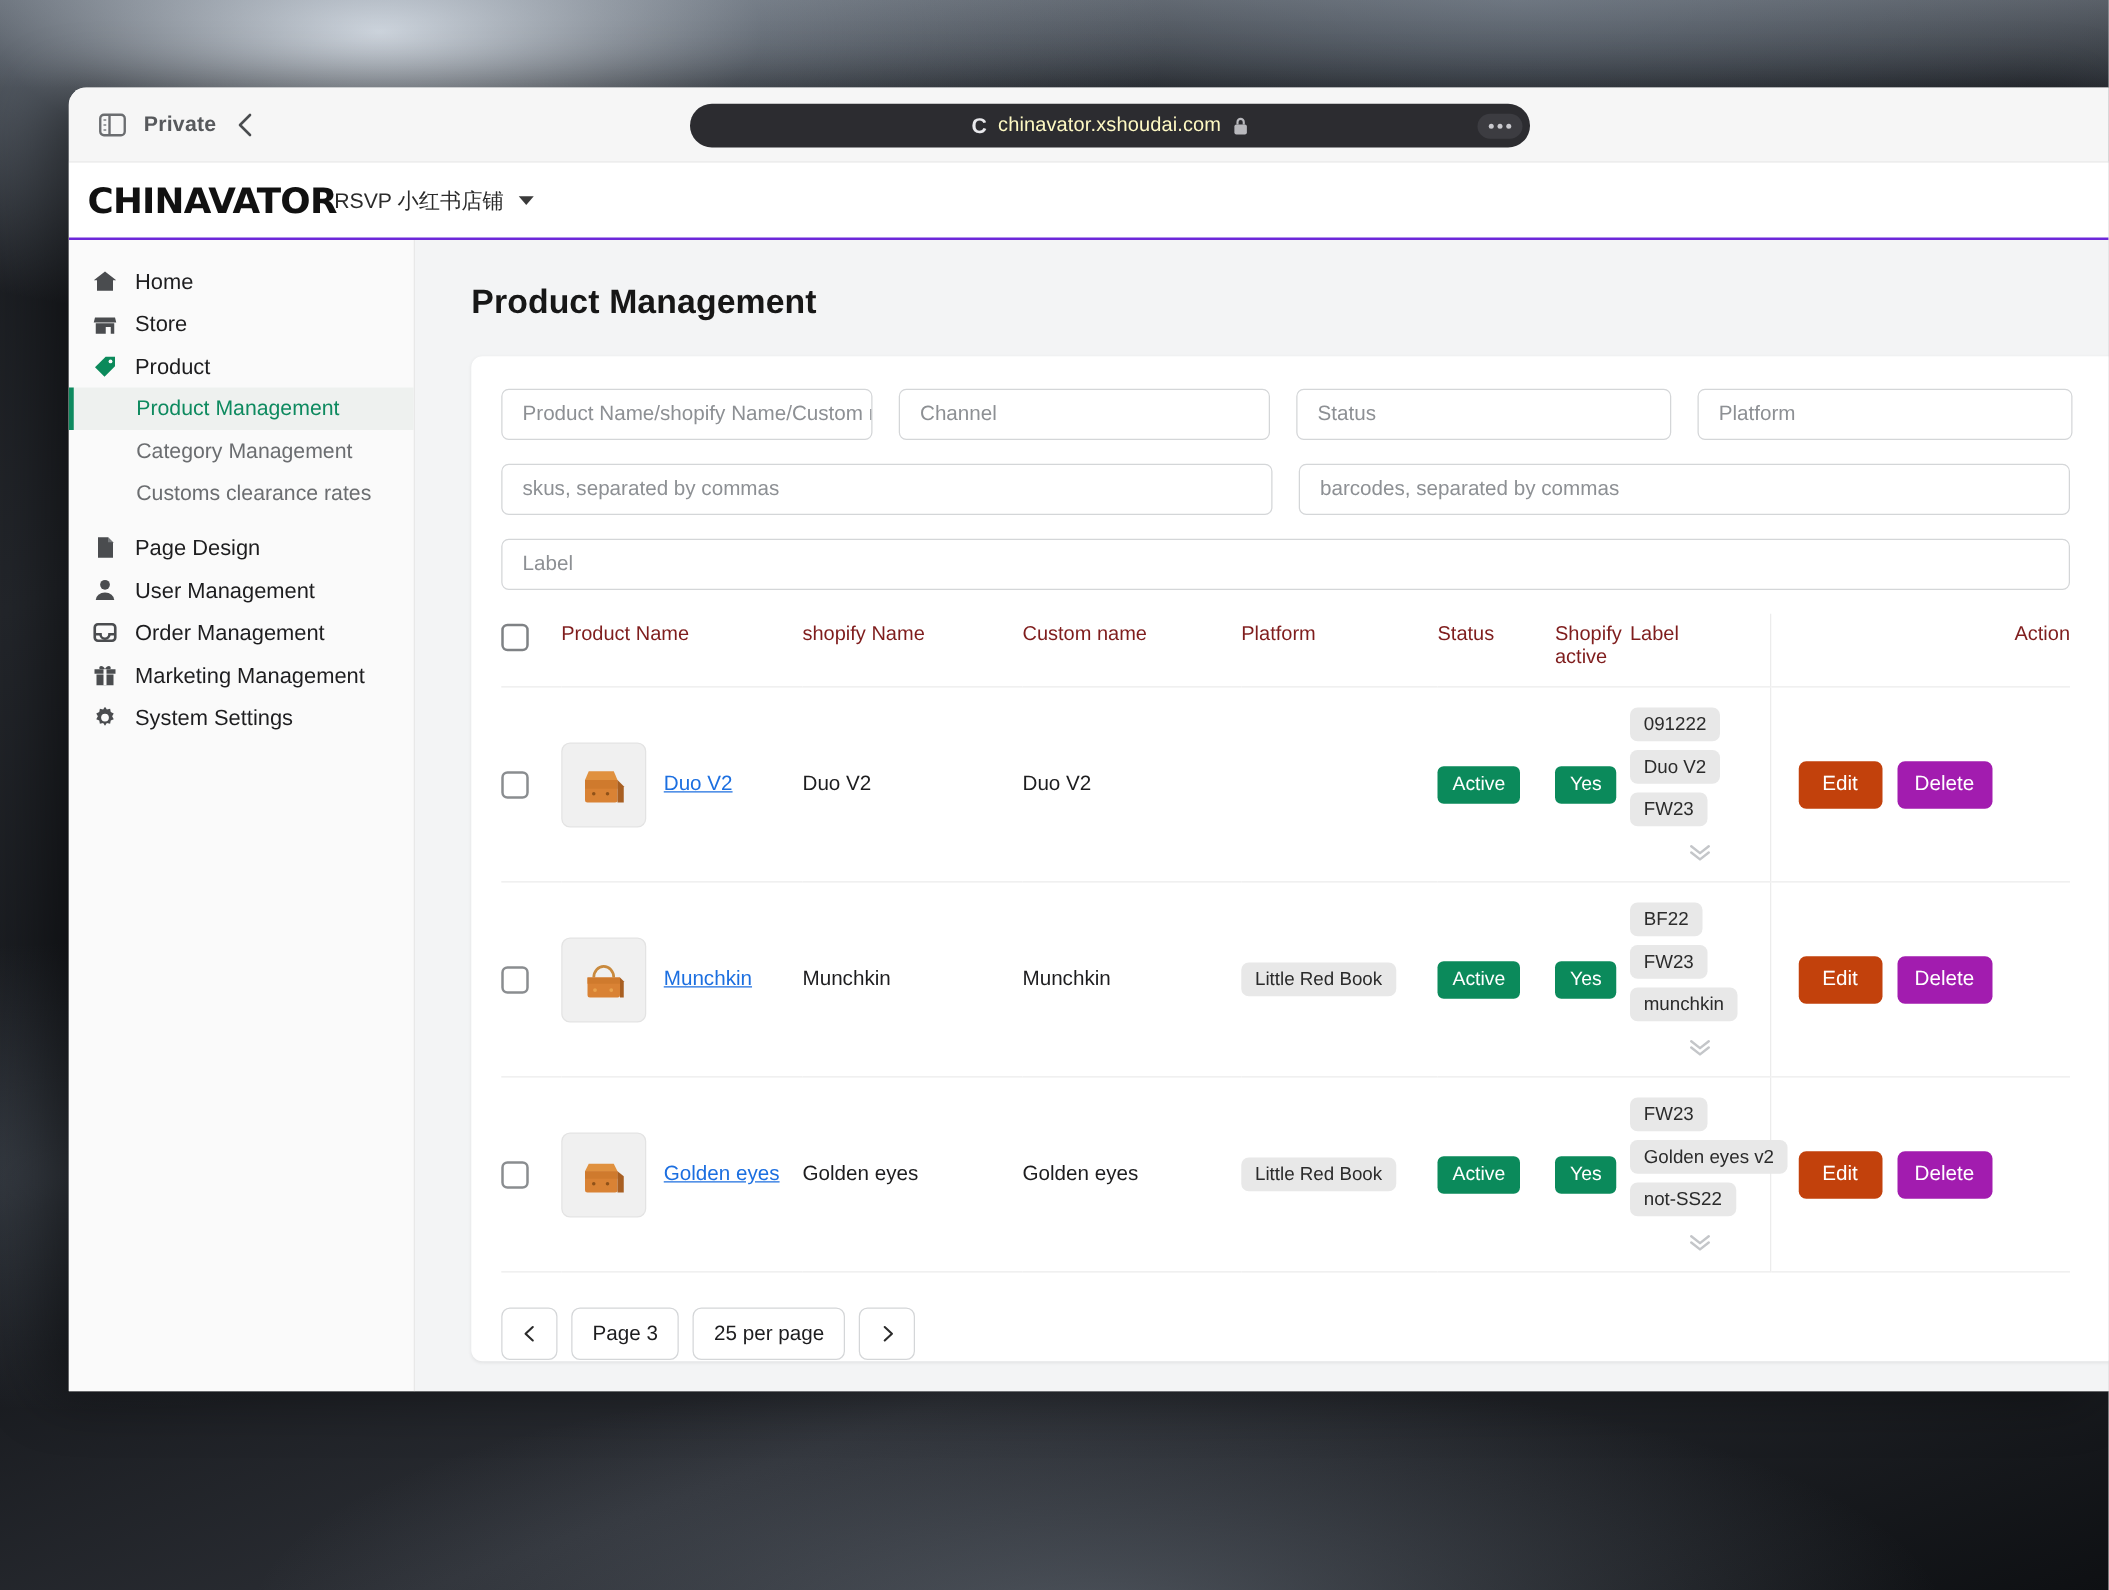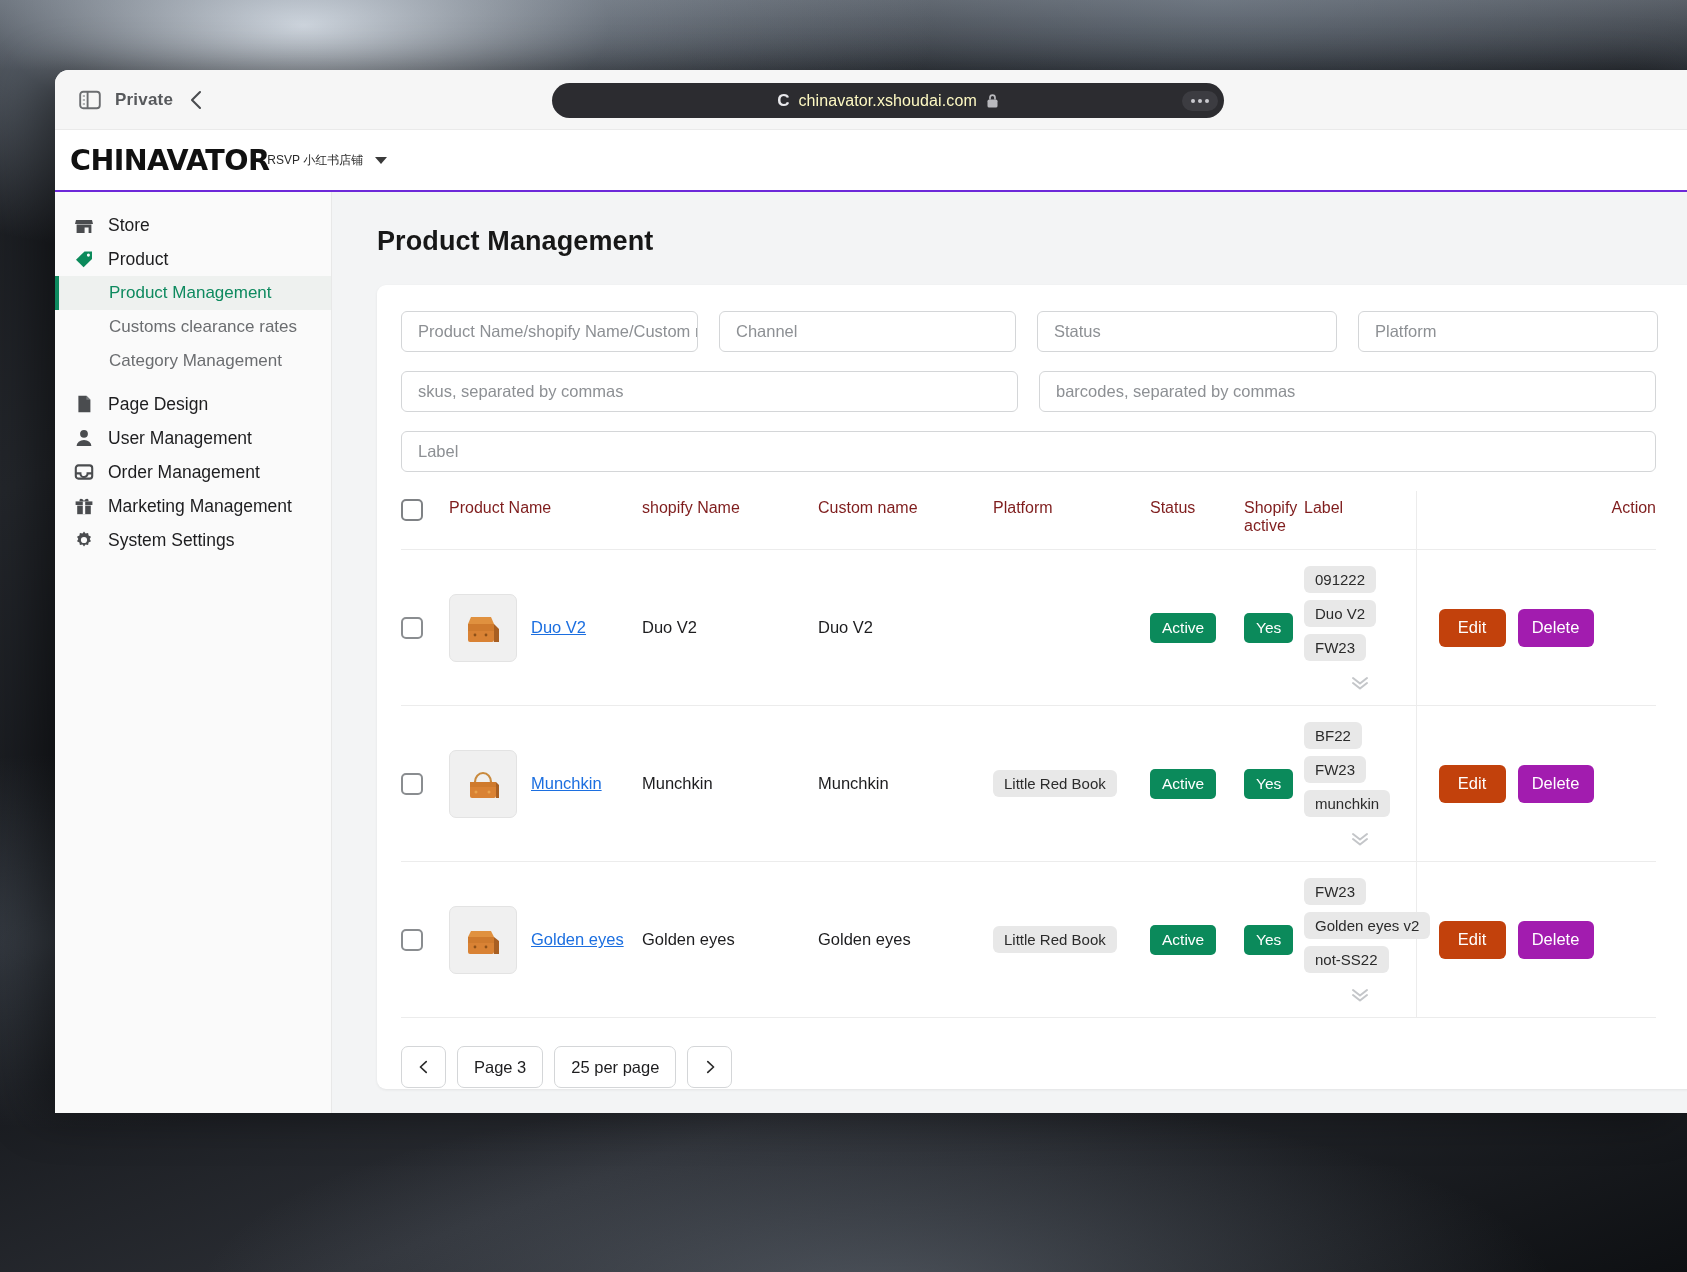--- a/index.html
+++ b/index.html
@@ -119,21 +119,21 @@
     font-weight: 700;
     letter-spacing: -0.6px;
     color: #111;
     transform: scaleX(1.02);
   }
   .store-select {
     display: flex;
     align-items: center;
     gap: 12px;
     padding-right: 131px;
-    font-size: 12px;
+    font-size: 17px;
     color: #2b2b2b;
     cursor: pointer;
   }
   .caret-down {
     width: 0; height: 0;
     border-left: 6px solid transparent;
     border-right: 6px solid transparent;
     border-top: 7px solid #3a3a3a;
     display: block;
   }
@@ -396,20 +396,28 @@
         <div class="store-select">
           <span>RSVP 小红书店铺</span>
           <span class="caret-down"></span>
         </div>
       </div>
 
       <div class="app-body">
 
         <nav class="sidebar">
 
+          <div class="nav-item">
+            <span class="nav-icon">
+              <svg viewBox="0 0 20 20" width="20" height="20">
+                <path d="M10 2.2 L19 9.2 H16.4 V17.6 H3.6 V9.2 H1 Z" fill="#4a4c4f"></path>
+              </svg>
+            </span>
+            <span>Home</span>
+          </div>
 
           <div class="nav-item">
             <span class="nav-icon">
               <svg viewBox="0 0 20 20" width="20" height="20">
                 <path d="M2 5 H18 L19 9 H1 Z" fill="#4a4c4f"></path>
                 <path d="M2.6 9.6 H17.4 V18 H14.6 V12.6 H10.6 V18 H2.6 Z" fill="#4a4c4f"></path>
               </svg>
             </span>
             <span>Store</span>
           </div>
@@ -421,24 +429,24 @@
                 <circle cx="14.4" cy="6.1" r="1.55" fill="#fafafa"></circle>
               </svg>
             </span>
             <span>Product</span>
           </div>
 
           <div class="sub-item active">
             <span>Product Management</span>
           </div>
           <div class="sub-item">
+            <span>Category Management</span>
+          </div>
+          <div class="sub-item">
             <span>Customs clearance rates</span>
-          </div>
-          <div class="sub-item">
-            <span>Category Management</span>
           </div>
 
           <div class="nav-gap"></div>
 
           <div class="nav-item">
             <span class="nav-icon">
               <svg viewBox="0 0 20 20" width="20" height="20">
                 <path d="M4.4 1.8 H12.4 L16.4 5.8 V18.2 H4.4 Z" fill="#4a4c4f"></path>
                 <path d="M12.4 1.8 V5.8 H16.4 Z" fill="#76797c"></path>
               </svg>

